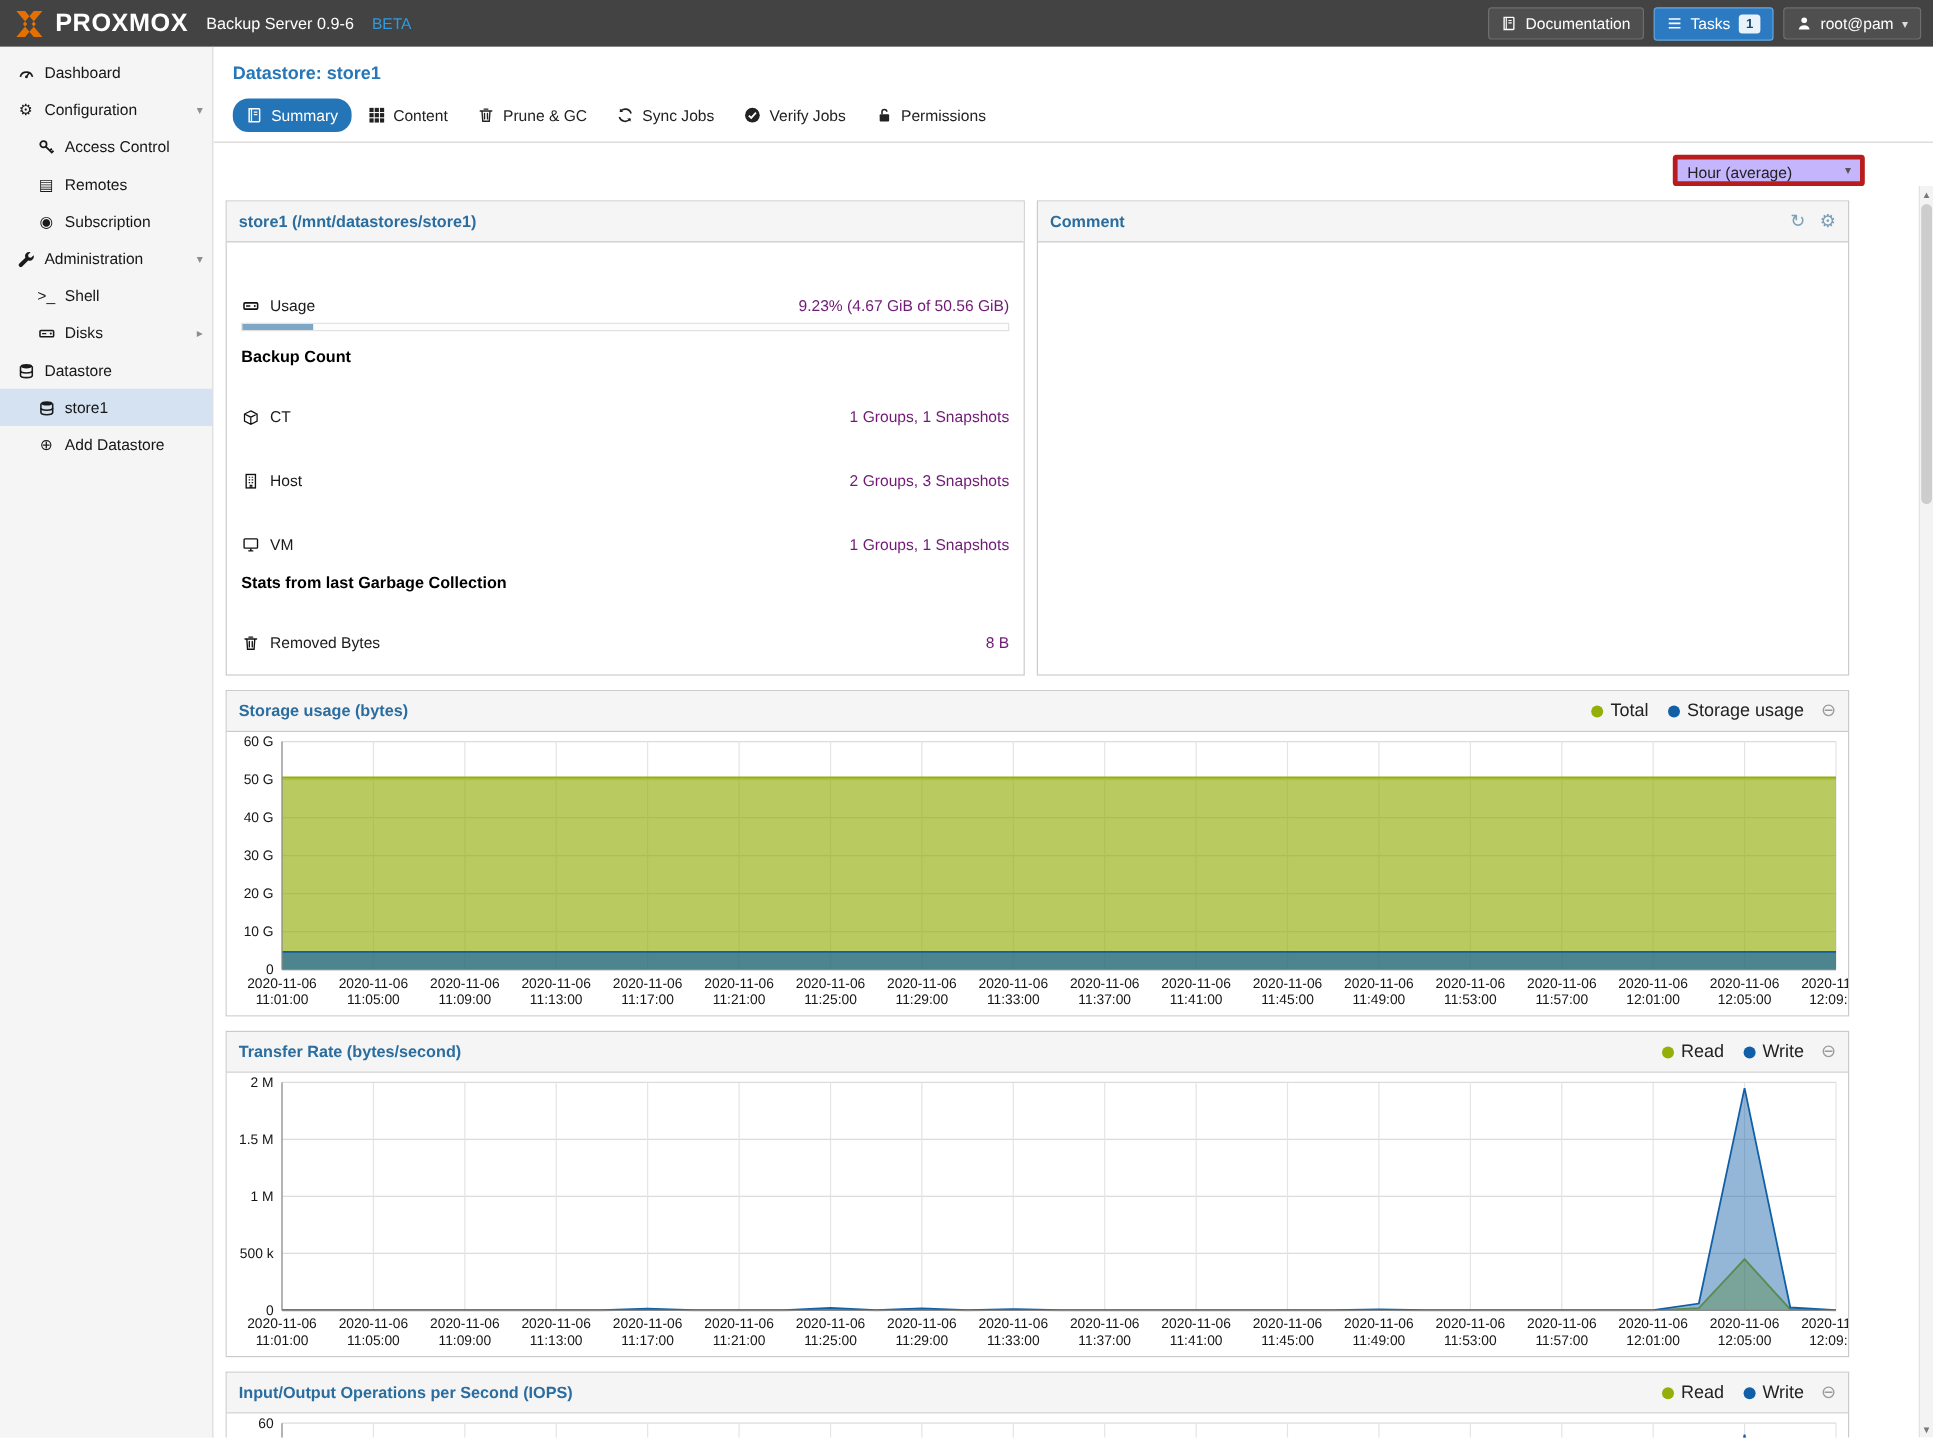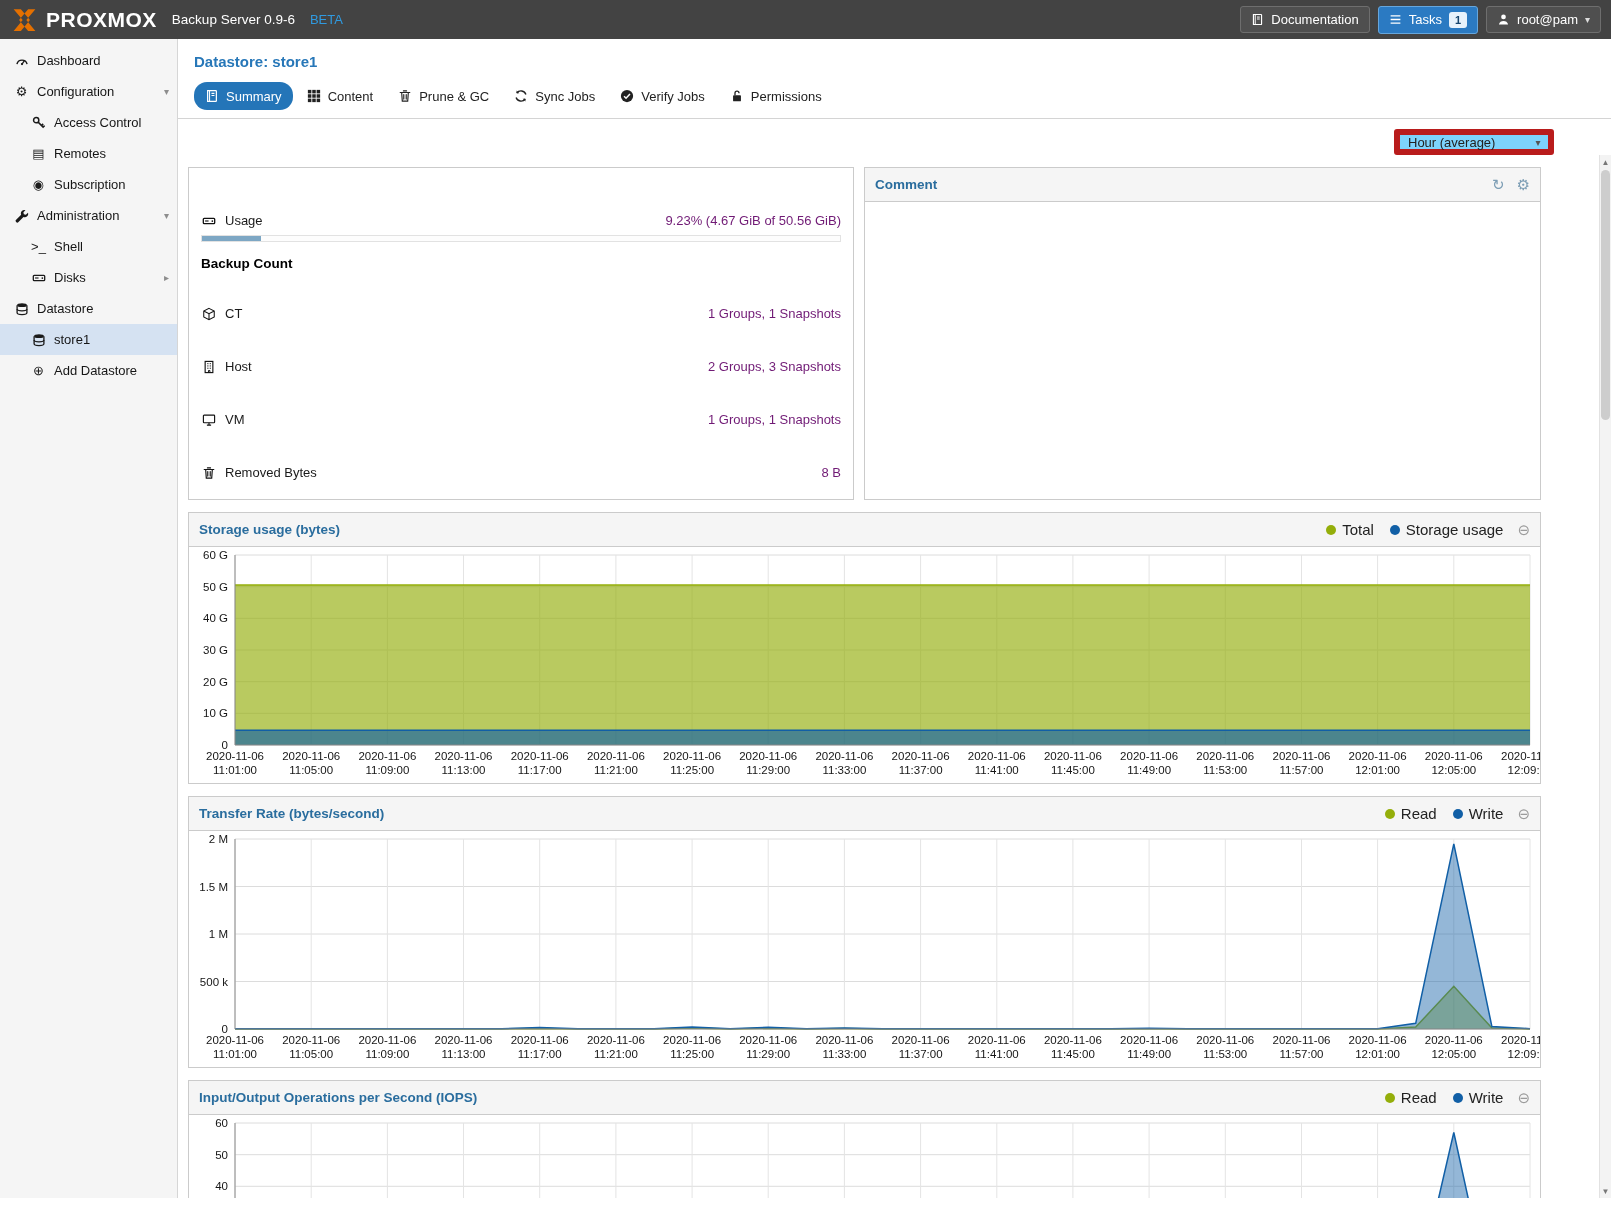--- a/index.html
+++ b/index.html
@@ -71,23 +71,23 @@
   }
   .tab .icon { display:inline-flex; color:inherit; }
   .tab .icon svg { width:14px; height:14px; }
   .tab.active { background:#2475b8; color:#fff; }
 
   .toolbar {
     display:flex; justify-content:flex-end; align-items:center;
     height:46px; padding:0 57px 0 16px;
   }
   .combo {
-    width:160px; height:26px; background:#7dd3fc;
-    border:6px solid #b91c1c; border-radius:3px;
-    display:flex; align-items:flex-start; cursor:pointer;
+    width:160px; height:26px; background:#c4b5fd;
+    border:4px solid #b91c1c; border-radius:3px;
+    display:flex; align-items:flex-end; cursor:pointer;
   }
   .combo-val { flex:1; padding:0 8px; color:#222; }
   .combo-trigger {
     width:20px; height:100%; display:flex; align-items:center; justify-content:center;
     font-size:10px; color:#555;
   }
 
   .panels { padding:2px 70px 0 10px; }
   .row2 { display:flex; gap:10px; margin-bottom:12px; align-items:stretch; }
   .panel { background:#fff; border:1px solid #cbcbcb; }
@@ -354,20 +354,23 @@
             <span class="glyph">▾</span>
           </span>
       </div>
     </div>
 
     <div class="panels">
 
       <div class="row2">
 
         <section class="panel left-panel">
+          <header class="panel-header">
+            <span class="panel-title">store1 (/mnt/datastores/store1)</span>
+          </header>
           <div class="panel-body">
             <div class="kv-row">
               <span class="kv-label">
                 <span class="icon-sm">
                     <svg viewBox="0 0 16 16">
                       <rect x="1.5" y="5" width="13" height="6" rx="1" fill="none" stroke="currentColor" stroke-width="1.5"></rect>
                       <circle cx="11.8" cy="8" r="1" fill="currentColor"></circle>
                       <path d="M3.5 8h4" stroke="currentColor" stroke-width="1.3"></path>
                     </svg>
                   </span>
@@ -409,20 +412,21 @@
                     <svg viewBox="0 0 16 16">
                       <rect x="1.6" y="2.4" width="12.8" height="8.8" rx="0.8" fill="none" stroke="currentColor" stroke-width="1.3"></rect>
                       <path d="M5.6 13.8h4.8M8 11.2v2.6" stroke="currentColor" stroke-width="1.3"></path>
                     </svg>
                   </span>
                 <span>VM</span>
               </span>
               <span class="kv-value">1 Groups, 1 Snapshots</span>
             </div>
 
+            <h3 class="sub-heading">Stats from last Garbage Collection</h3>
             <div class="kv-row">
               <span class="kv-label">
                 <span class="icon-sm">
                     <svg viewBox="0 0 16 16">
                       <path d="M2.5 4h11M6.2 2.2h3.6M4.2 4l.7 9.8h6.2L11.8 4M6.6 6.3v5.2M9.4 6.3v5.2" fill="none" stroke="currentColor" stroke-width="1.3" stroke-linecap="round"></path>
                     </svg>
                   </span>
                 <span>Removed Bytes</span>
               </span>
               <span class="kv-value">8 B</span>

